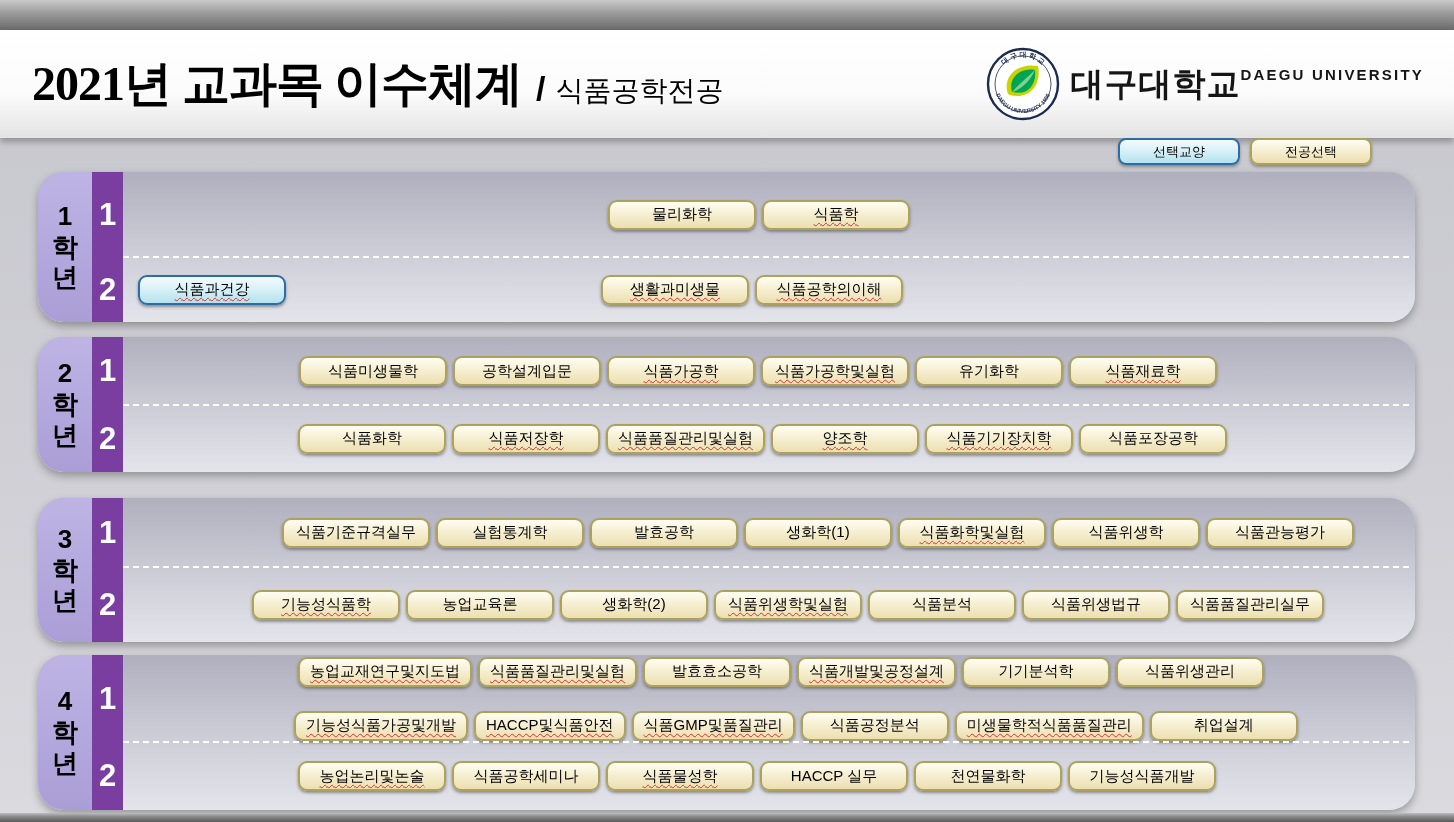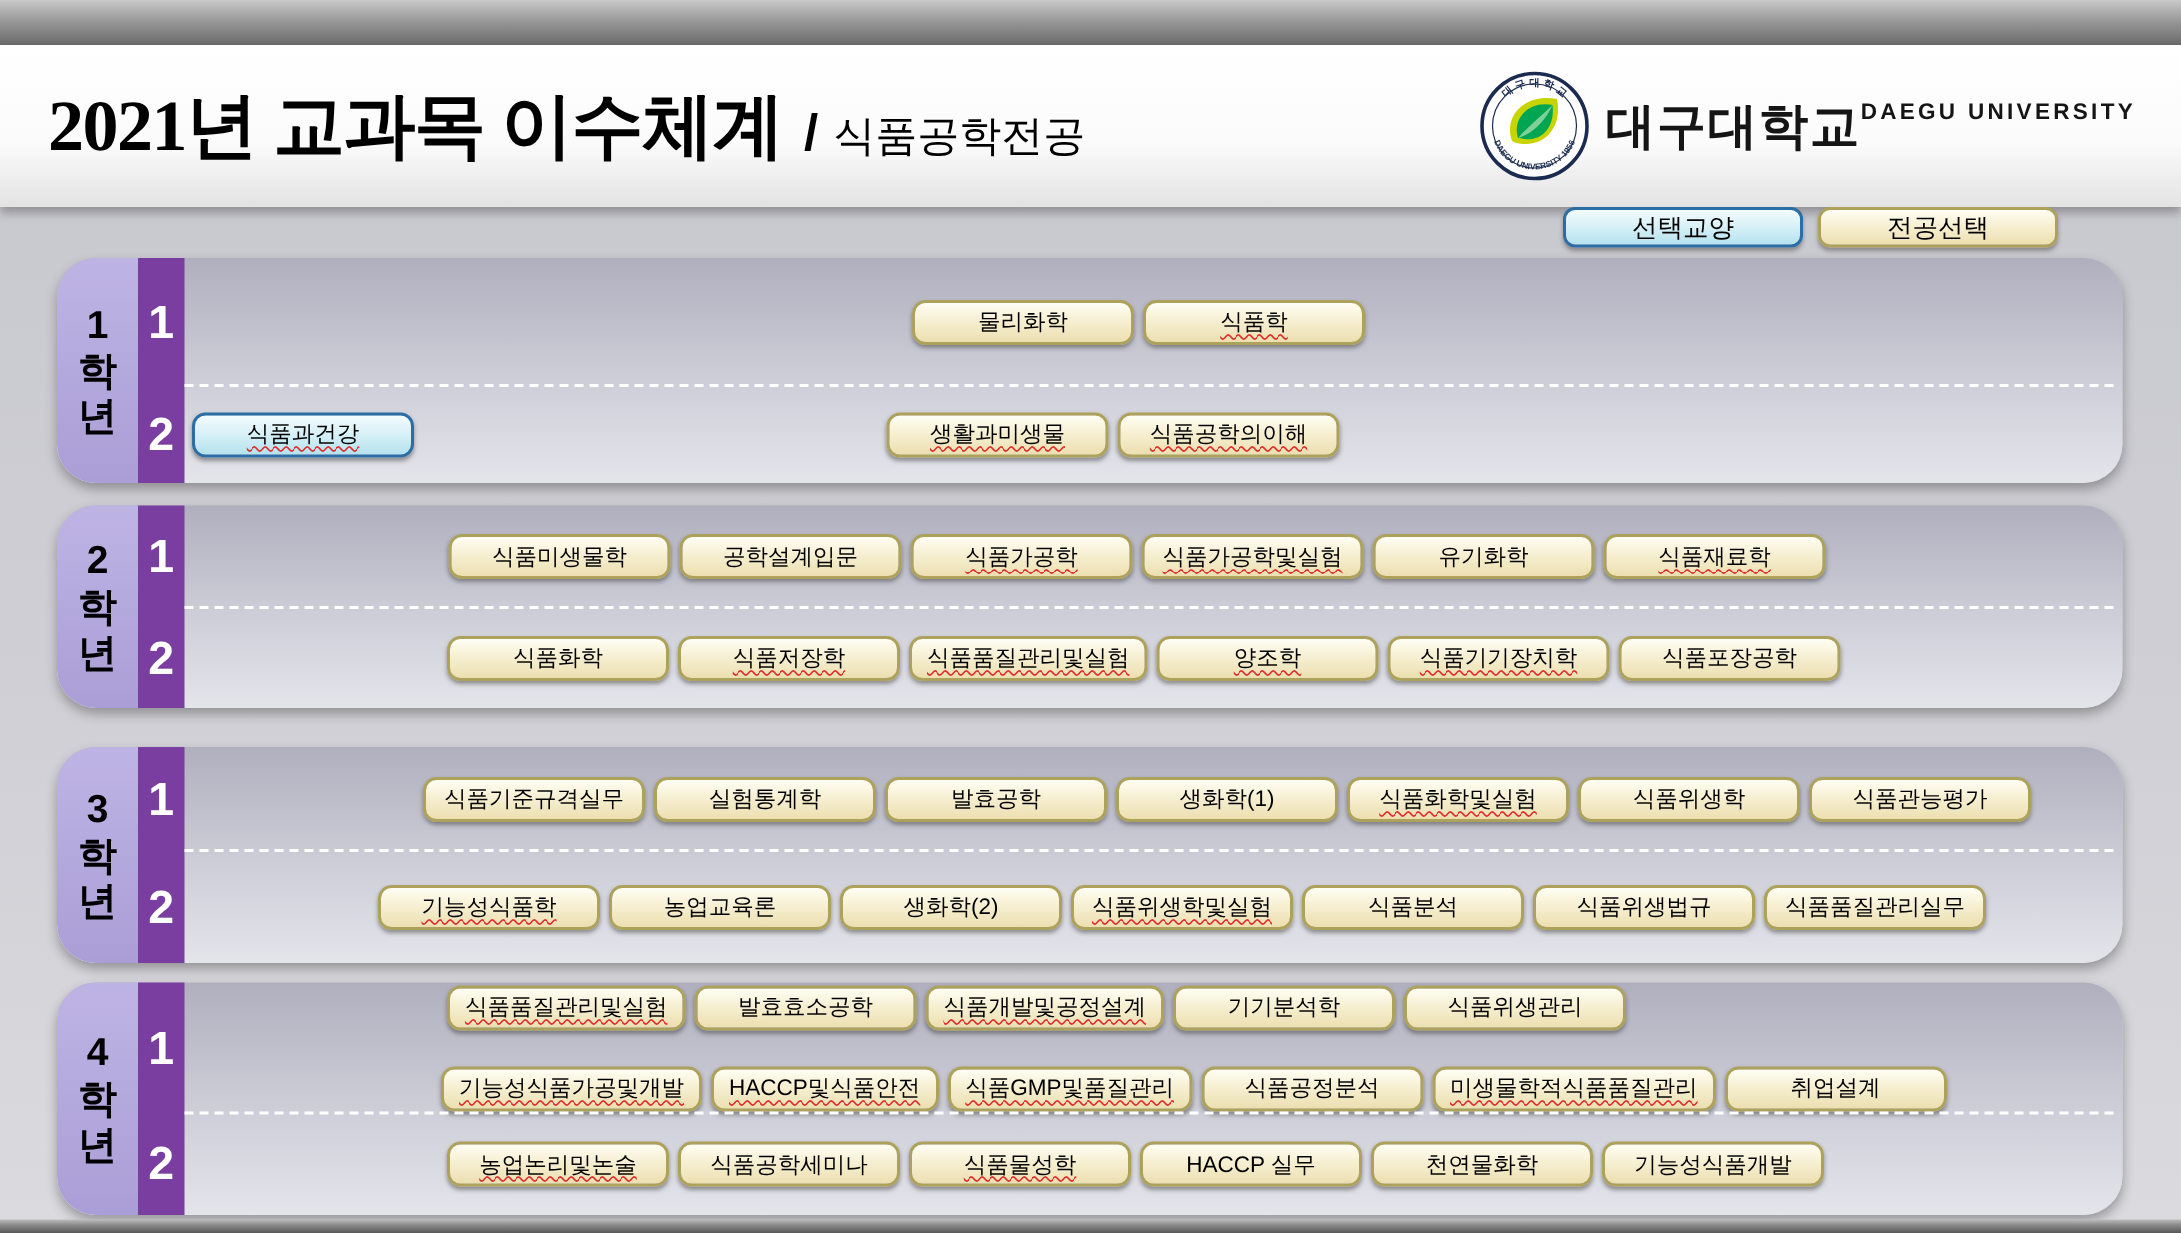--- a/index.html
+++ b/index.html
@@ -21,22 +21,22 @@
   .title-main{font-size:48px;font-weight:bold;color:#000;letter-spacing:-1px;
     font-family:"Liberation Serif","DejaVu Serif",serif;}
   .title-sep{font-size:34px;font-weight:bold;margin:0 10px 0 14px;color:#000;}
   .title-sub{font-size:28px;color:#000;}
   .logo-wrap{margin-right:30px;display:flex;align-items:center;gap:10px;}
   .wordmark{display:flex;flex-direction:row;line-height:1.05;}
   .wordmark .kor{font-size:33px;font-weight:bold;color:#151515;letter-spacing:1px;}
   .wordmark .eng{font-size:15px;font-weight:bold;color:#151515;letter-spacing:2.2px;}
   
   .legend{position:absolute;top:138px;right:82px;display:flex;gap:10px;}
-  .chip{width:160px;height:27px;box-sizing:border-box;border-radius:8px;
-    display:flex;align-items:center;justify-content:center;font-size:17px;color:#000;
+  .chip{width:122px;height:27px;box-sizing:border-box;border-radius:8px;
+    display:flex;align-items:center;justify-content:center;font-size:13px;color:#000;
     box-shadow:0 2px 3px rgba(60,60,60,.45);}
   .chip.liberal{border:2px solid var(--liberal-border);
     background:linear-gradient(180deg,#f3fbfd 0%,#d9f1f7 45%,var(--liberal-fill) 100%);}
   .chip.major{border:2px solid var(--major-border);
     background:linear-gradient(180deg,#fffef4 0%,#f6efd2 45%,var(--major-fill) 100%);}
   
   .band{position:absolute;left:38px;width:1377px;border-radius:26px;
     background:linear-gradient(180deg,#afafbe 0%,#c9c9d4 45%,#e4e4eb 100%);
     box-shadow:0 4px 8px rgba(0,0,0,.30);}
   .band-y1{top:172px;height:150px;}
@@ -63,21 +63,21 @@
   .band-y2 .sem1{top:0;height:68px}.band-y2 .sem2{top:68px;height:67px}
   .band-y3 .sem1{top:0;height:69px}.band-y3 .sem2{top:69px;height:75px}
   .band-y4 .sem1{top:0;height:87px}.band-y4 .sem2{top:87px;height:68px}
   .dashline{position:absolute;left:0;right:6px;border-top:2px dashed #ffffff;}
   .band-y1 .dashline{top:84px}.band-y2 .dashline{top:67px}
   .band-y3 .dashline{top:68px}.band-y4 .dashline{top:86px}
   .course-row{display:flex;gap:6px;align-items:center;}
   .band-y4 .sem1 .course-row + .course-row{margin-top:24px;}
   
   .r-y1s1{padding-left:485px;align-items:flex-end;}
-  .r-y1s2{padding-left:5px;} .r-y1s2 .course:nth-child(2){margin-left:309px;}
+  .r-y1s2{padding-left:15px;} .r-y1s2 .course:nth-child(2){margin-left:309px;}
   .r-y2s1{padding-left:176px;} .r-y2s2{padding-left:175px;}
   .r-y3s1{padding-left:159px;} .r-y3s2{padding-left:129px;}
   .r-y4s1a{padding-left:175px;} .r-y4s1b{padding-left:171px;}
   .r-y4s2{padding-left:175px;}
   
   .course{height:30px;min-width:148px;box-sizing:border-box;display:flex;
     align-items:center;justify-content:center;padding:0 10px;border-radius:9px;
     border:2px solid var(--major-border);
     background:linear-gradient(180deg,#fffef4 0%,#f6efd2 45%,var(--major-fill) 100%);
     box-shadow:0 2px 3px rgba(60,60,60,.5);
@@ -300,20 +300,23 @@
         <span>년</span>
       </div>
       <div class="sem-strip">
         <div class="num num1">1</div>
         <div class="num num2">2</div>
       </div>
       <div class="content">
         <div class="sem sem1">
           <div class="course-row r-y4s1a">
             <div class="course">
+              <span class="u">농업교재연구및지도법</span>
+            </div>
+            <div class="course">
               <span class="u">식품품질관리및실험</span>
             </div>
             <div class="course">
               <span>발효효소공학</span>
             </div>
             <div class="course">
               <span class="u">식품개발및공정설계</span>
             </div>
             <div class="course">
               <span>기기분석학</span>

